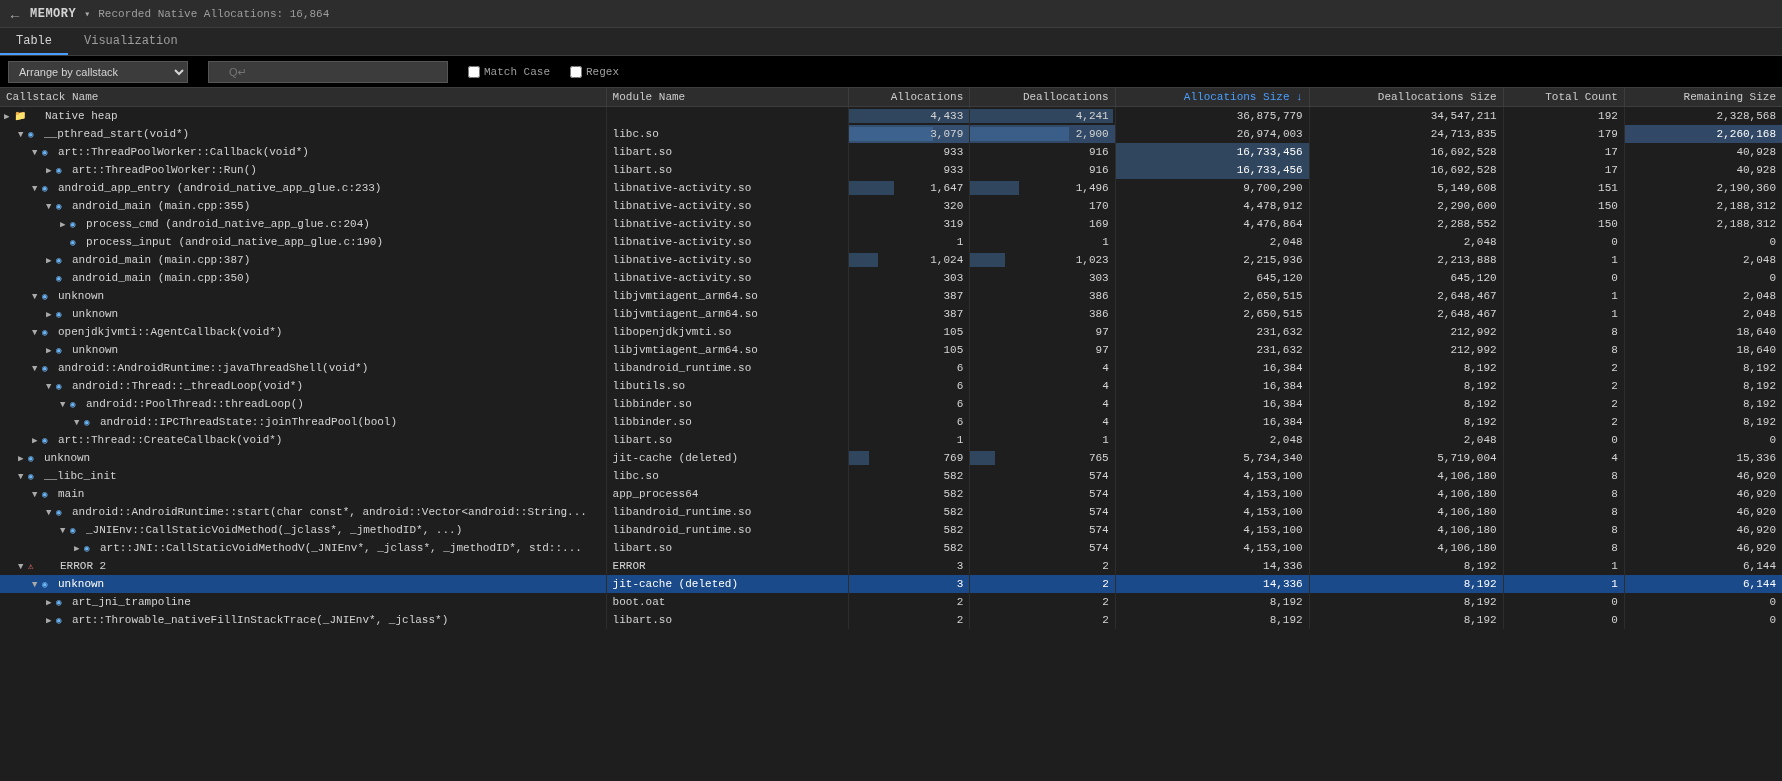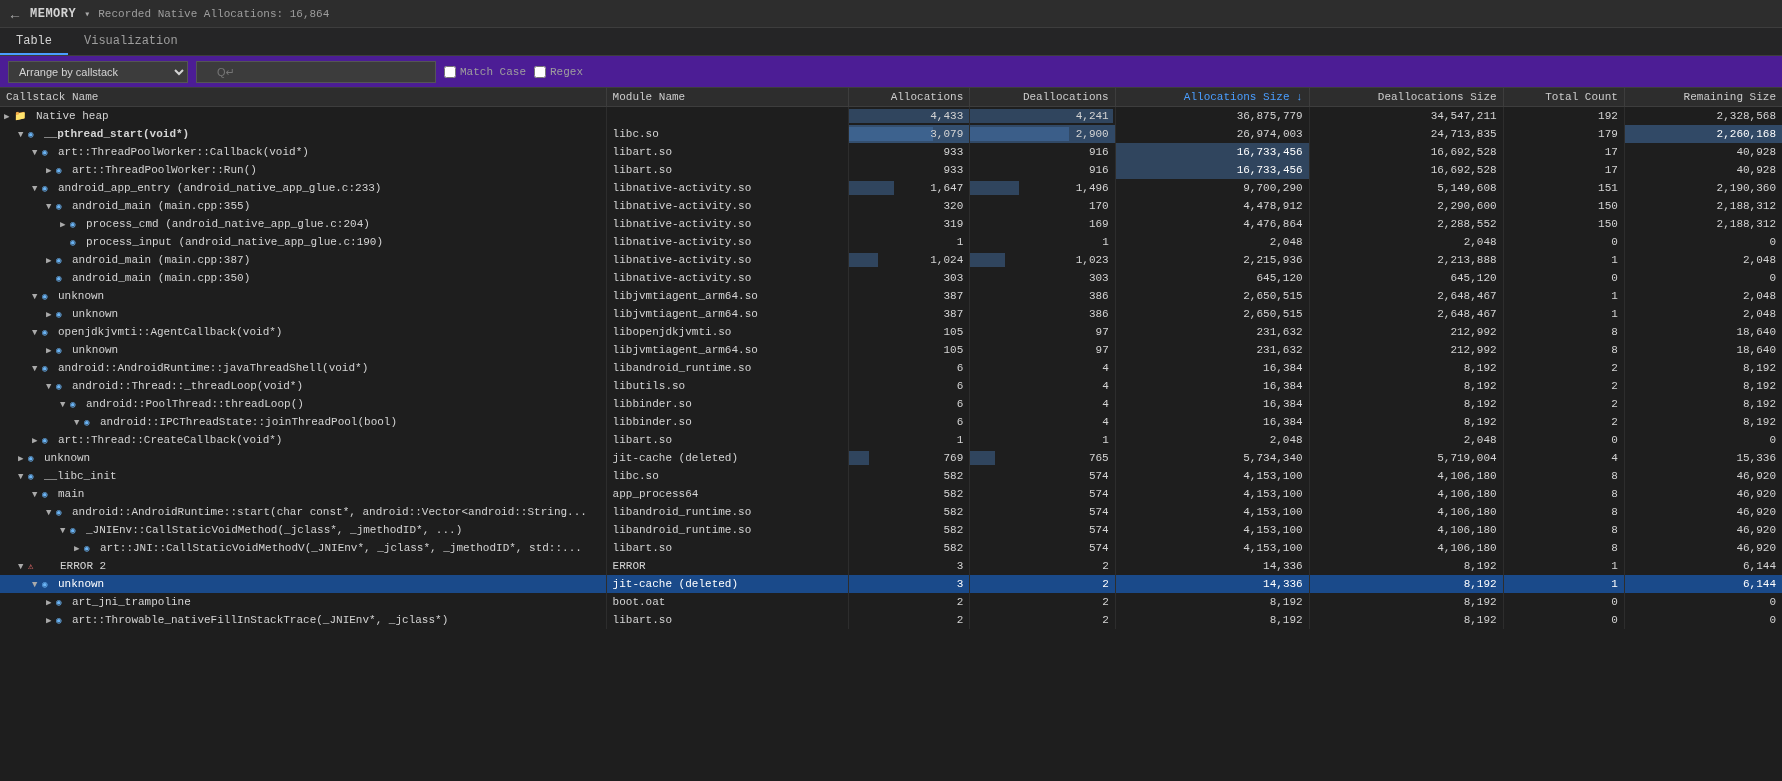--- a/index.html
+++ b/index.html
@@ -66,23 +66,23 @@
     .tab.active {
       color: #d4d4d4;
       border-bottom: 2px solid #4a9eff;
     }
 
     
     .toolbar {
       display: flex;
       align-items: center;
       height: 32px;
-      background: #4c1d95;
+      background: #000000;
       padding: 0 8px;
-      gap: 8px;
+      gap: 20px;
       border-bottom: 1px solid #3d3d3d;
     }
     .arrange-select {
       background: #3c3c3c;
       border: 1px solid #555;
       color: #d4d4d4;
       font-size: 11px;
       padding: 2px 6px;
       height: 22px;
       width: 180px;
@@ -270,37 +270,37 @@
         <th class="col-alloc" style="text-align:right">Allocations</th>
         <th class="col-dealloc" style="text-align:right">Deallocations</th>
         <th class="col-allocsize sorted" style="text-align:right;color:#4a9eff">Allocations Size ↓</th>
         <th class="col-deallocsize" style="text-align:right">Deallocations Size</th>
         <th class="col-totalcount" style="text-align:right">Total Count</th>
         <th class="col-remaining" style="text-align:right">Remaining Size</th>
       </tr>
     </thead>
     <tbody id="table-body">
     <tr>
-          <td class="indent-0" style="padding-left: 4px;"><span class="expand-icon">▶</span><span class="func-icon" style="font-size: 10px;">📁</span><span style="margin-left: 8px;">Native heap</span></td>
+          <td class="indent-0" style="padding-left: 4px;"><span class="expand-icon">▶</span><span class="func-icon" style="font-size: 10px;">📁</span><span style="margin-left: 17px;">Native heap</span></td>
           <td></td>
           <td class="num bar-cell">
             <div class="bar-bg alloc-bar" style="width: 100%;"></div>
             <span class="bar-text">4,433</span>
           </td>
           <td class="num bar-cell">
             <div class="bar-bg dealloc-bar" style="width: 99%;"></div>
             <span class="bar-text">4,241</span>
           </td>
           <td class="num">36,875,779</td>
           <td class="num">34,547,211</td>
           <td class="num">192</td>
           <td class="num">2,328,568</td>
         </tr>
         <tr>
-          <td class="indent-1" style="padding-left: 18px; font-weight: bold;"><span class="expand-icon">▼</span><span class="func-icon"><span style="color:#6ab4f5;font-size:9px">◉</span></span><span style="margin-left: 2px;">__pthread_start(void*)</span></td>
+          <td class="indent-1" style="padding-left: 18px;"><span class="expand-icon">▼</span><span class="func-icon"><span style="color:#6ab4f5;font-size:9px">◉</span></span><span style="margin-left: 2px;">__pthread_start(void*)</span></td>
           <td>libc.so</td>
           <td class="num bar-cell" style="background: rgba(74, 127, 191, 0.5);">
             <div class="bar-bg alloc-bar" style="width: 70%;"></div>
             <span class="bar-text">3,079</span>
           </td>
           <td class="num bar-cell" style="background: rgba(74, 127, 191, 0.45);">
             <div class="bar-bg dealloc-bar" style="width: 68%;"></div>
             <span class="bar-text">2,900</span>
           </td>
           <td class="num">26,974,003</td>

